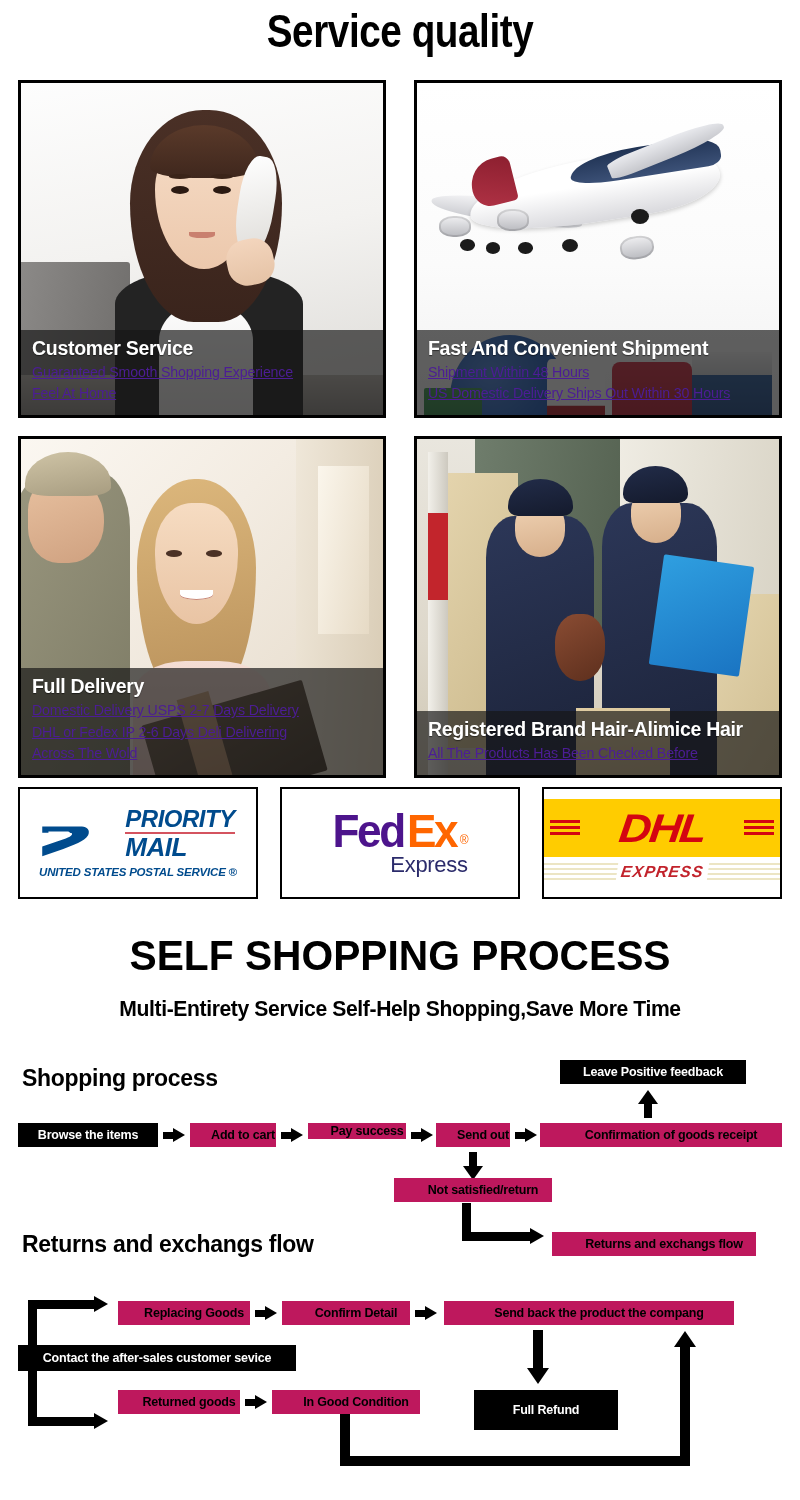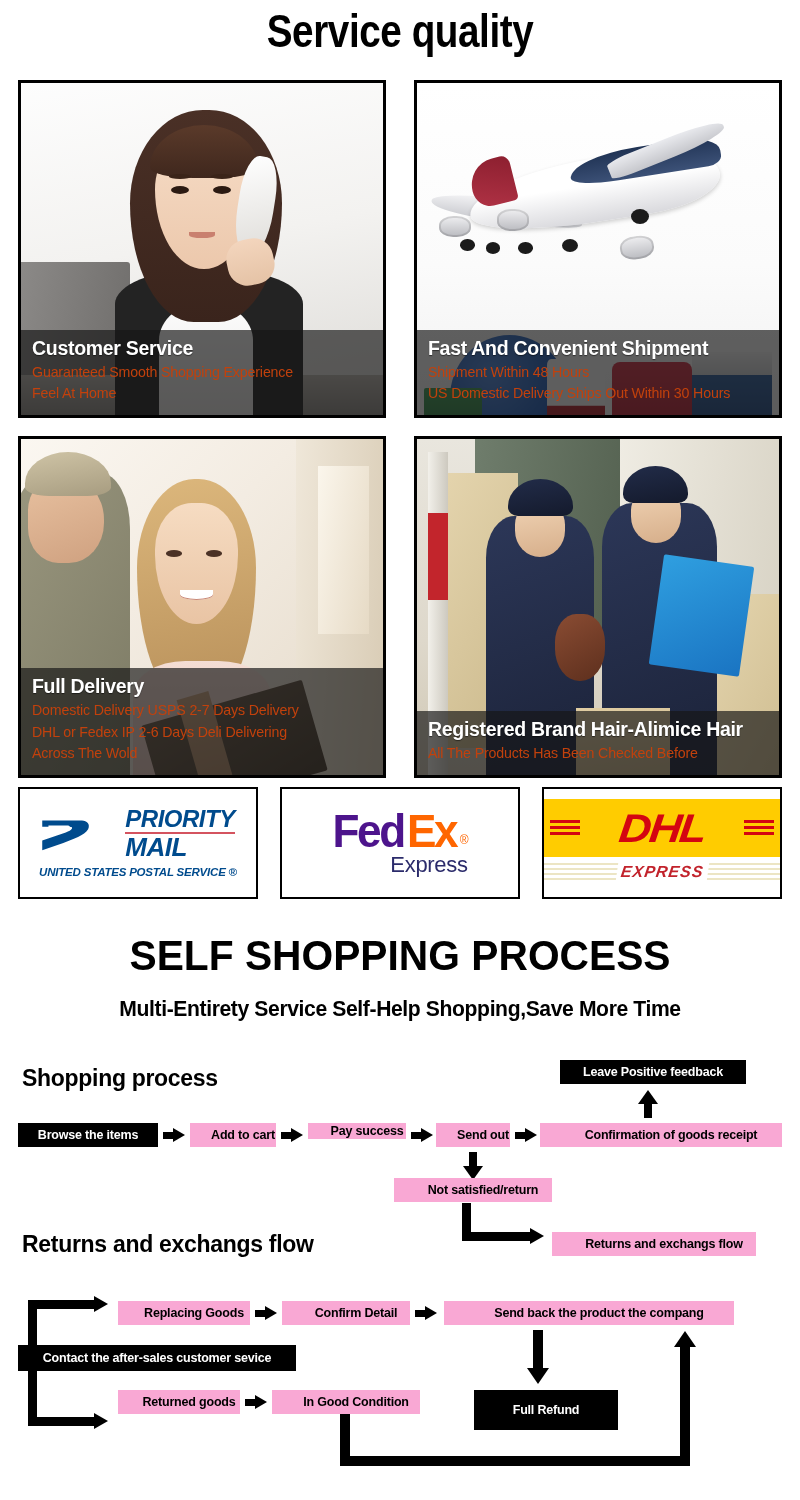--- a/index.html
+++ b/index.html
@@ -40,22 +40,23 @@
   }
   .card .cap-title {
     font-size: 19.5px; font-weight: bold; line-height: 1.18;
     letter-spacing: -0.3px;
     margin-bottom: 2px;
     text-shadow: 0 1px 1px rgba(0,0,0,.5);
   }
   .card .cap-line {
     font-size: 14.2px; line-height: 1.52; font-weight: 400;
     letter-spacing: -0.15px;
-    color: #c2410c;
+    color: #4c1d95;
     white-space: nowrap;
+    text-decoration: underline;
   }
 
   
   .cs-bg { position:absolute; inset:0; background:linear-gradient(170deg,#fdfdfd 0%,#f3f2f0 48%,#dcdad6 100%); }
   .cs-monitor { position:absolute; left:-4%; bottom:0; width:34%; height:46%;
      background:linear-gradient(100deg,#8e8c8a,#6e6c6a); border-radius:3px; }
   .cs-desk { position:absolute; left:0; bottom:0; width:100%; height:12%;
      background:linear-gradient(180deg,#b9b4ad,#8e8a84); }
   .cs-body { position:absolute; left:26%; bottom:0; width:52%; height:44%;
      background:#232323; border-radius:46% 46% 0 0 / 24% 24% 0 0; }
@@ -172,21 +173,21 @@
   
   .logo-box {
     position: absolute;
     border: 2px solid #000;
     background: #fff;
     overflow: hidden;
   }
   
   .usps-wrap { position:absolute; inset:0; display:flex; flex-direction:column;
      align-items:center; justify-content:center; }
-  .usps-top { display:flex; align-items:center; gap:22px; }
+  .usps-top { display:flex; align-items:flex-end; gap:22px; }
   .usps-eagle { width:62px; height:40px; flex:none; }
   .usps-words { display:flex; flex-direction:column; align-items:flex-start; line-height:0.93; }
   .usps-priority {
      font-family:"Liberation Sans", sans-serif; font-weight:bold; font-style:italic;
      font-size:24px; color:#004b8d; letter-spacing:-0.5px;
      border-bottom:2px solid #d4535f; padding-bottom:1px; }
   .usps-mail {
      font-family:"Liberation Sans", sans-serif; font-weight:bold; font-style:italic;
      font-size:26px; color:#004b8d; letter-spacing:-0.5px; margin-top:1px; }
   .usps-sub {
@@ -242,21 +243,21 @@
   
   .node {
     position:absolute;
     display:flex; align-items:center; justify-content:center;
     font-family:"Liberation Sans", sans-serif;
     font-weight:bold; font-size:12.5px;
     letter-spacing:-0.2px;
     white-space:nowrap;
     line-height:1;
   }
-  .node.gray { background:#f9a8d4; color:#000;padding-left:20px; }
+  .node.gray { background:#be185d; color:#000;padding-left:20px; }
   .node.black { background:#000; color:#fff; }
   
   .ba { position:absolute; }
   .ba .shaft { position:absolute; background:#000; }
   .ba .head  { position:absolute; width:0; height:0; }
 
   .elbow { position:absolute; }
   .elbow .v { position:absolute; background:#000; }
   .elbow .h { position:absolute; background:#000; }
 </style>

